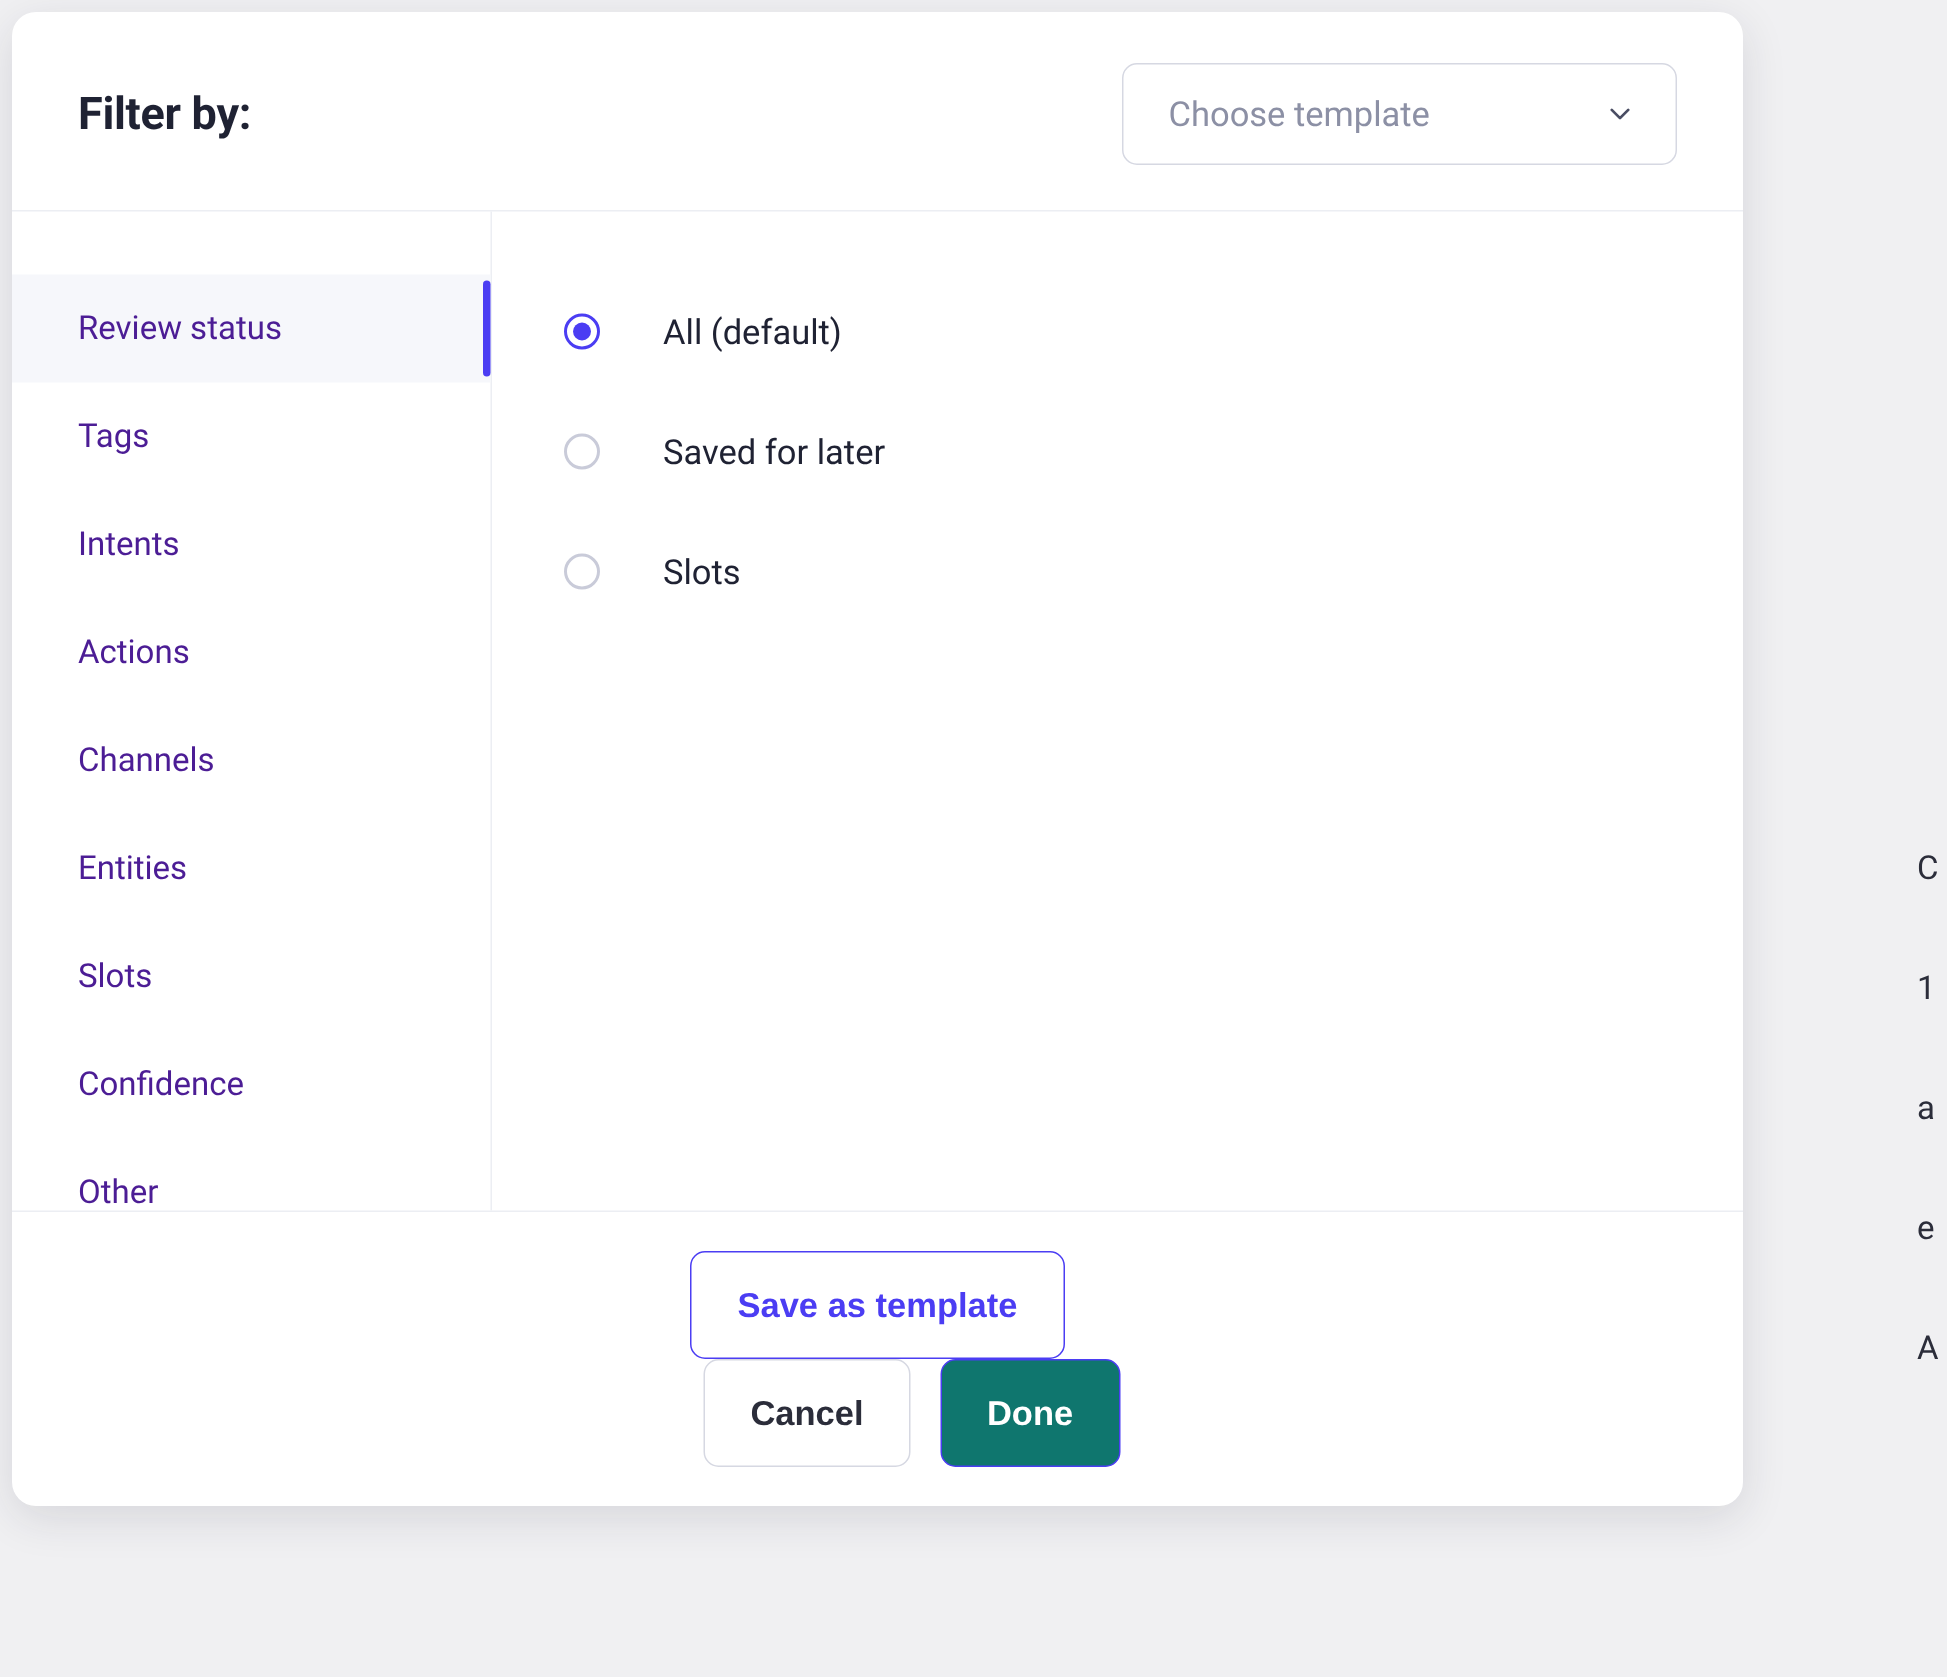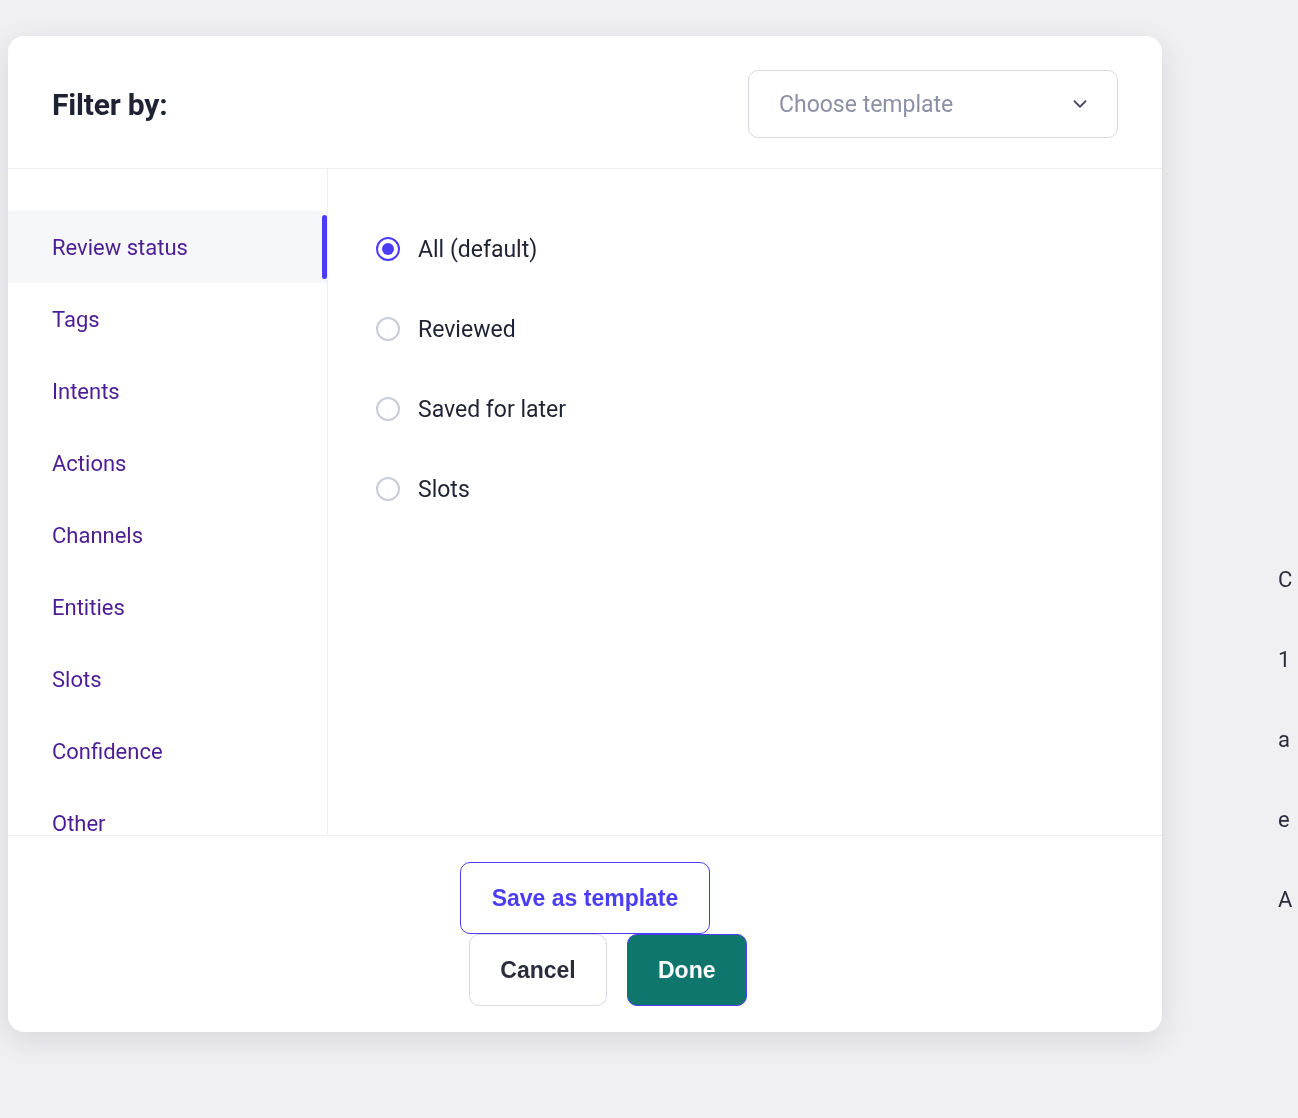--- a/index.html
+++ b/index.html
@@ -33,21 +33,20 @@
       left: 8px;
       top: 8px;
       width: 1154px;
       height: 996px;
       background: #ffffff;
       border-radius: 16px;
       box-shadow: 0 8px 30px rgba(30,30,60,0.12);
       display: flex;
       flex-direction: column;
       overflow: hidden;
-      margin-top: 28px;
     }
     .modal-header {
       display: flex;
       align-items: center;
       justify-content: space-between;
       padding: 34px 44px 30px 44px;
       border-bottom: 1px solid #eceef3;
     }
     .modal-title {
       font-size: 30px;
@@ -112,21 +111,21 @@
       border-radius: 4px;
       background: #4b3df3;
     }
     .content {
       flex: 1;
       padding: 40px 40px 40px 48px;
     }
     .radio-row {
       display: flex;
       align-items: center;
-      gap: 18px;
+      gap: 42px;
       height: 80px;
       cursor: pointer;
     }
     .radio {
       width: 24px;
       height: 24px;
       border: 2px solid #c9cbd9;
       border-radius: 50%;
       position: relative;
       flex-shrink: 0;
@@ -242,24 +241,20 @@
       </div>
     </nav>
 
     <div class="content">
       <label class="radio-row">
         <span class="radio selected"></span>
         <span class="radio-label">All (default)</span>
       </label>
       <label class="radio-row">
         <span class="radio"></span>
-        <span class="radio-label">Reviewed</span>
-      </label>
-      <label class="radio-row">
-        <span class="radio"></span>
         <span class="radio-label">Saved for later</span>
       </label>
       <label class="radio-row">
         <span class="radio"></span>
         <span class="radio-label">Slots</span>
       </label>
     </div>
   </div>
 
   <div class="modal-footer">

